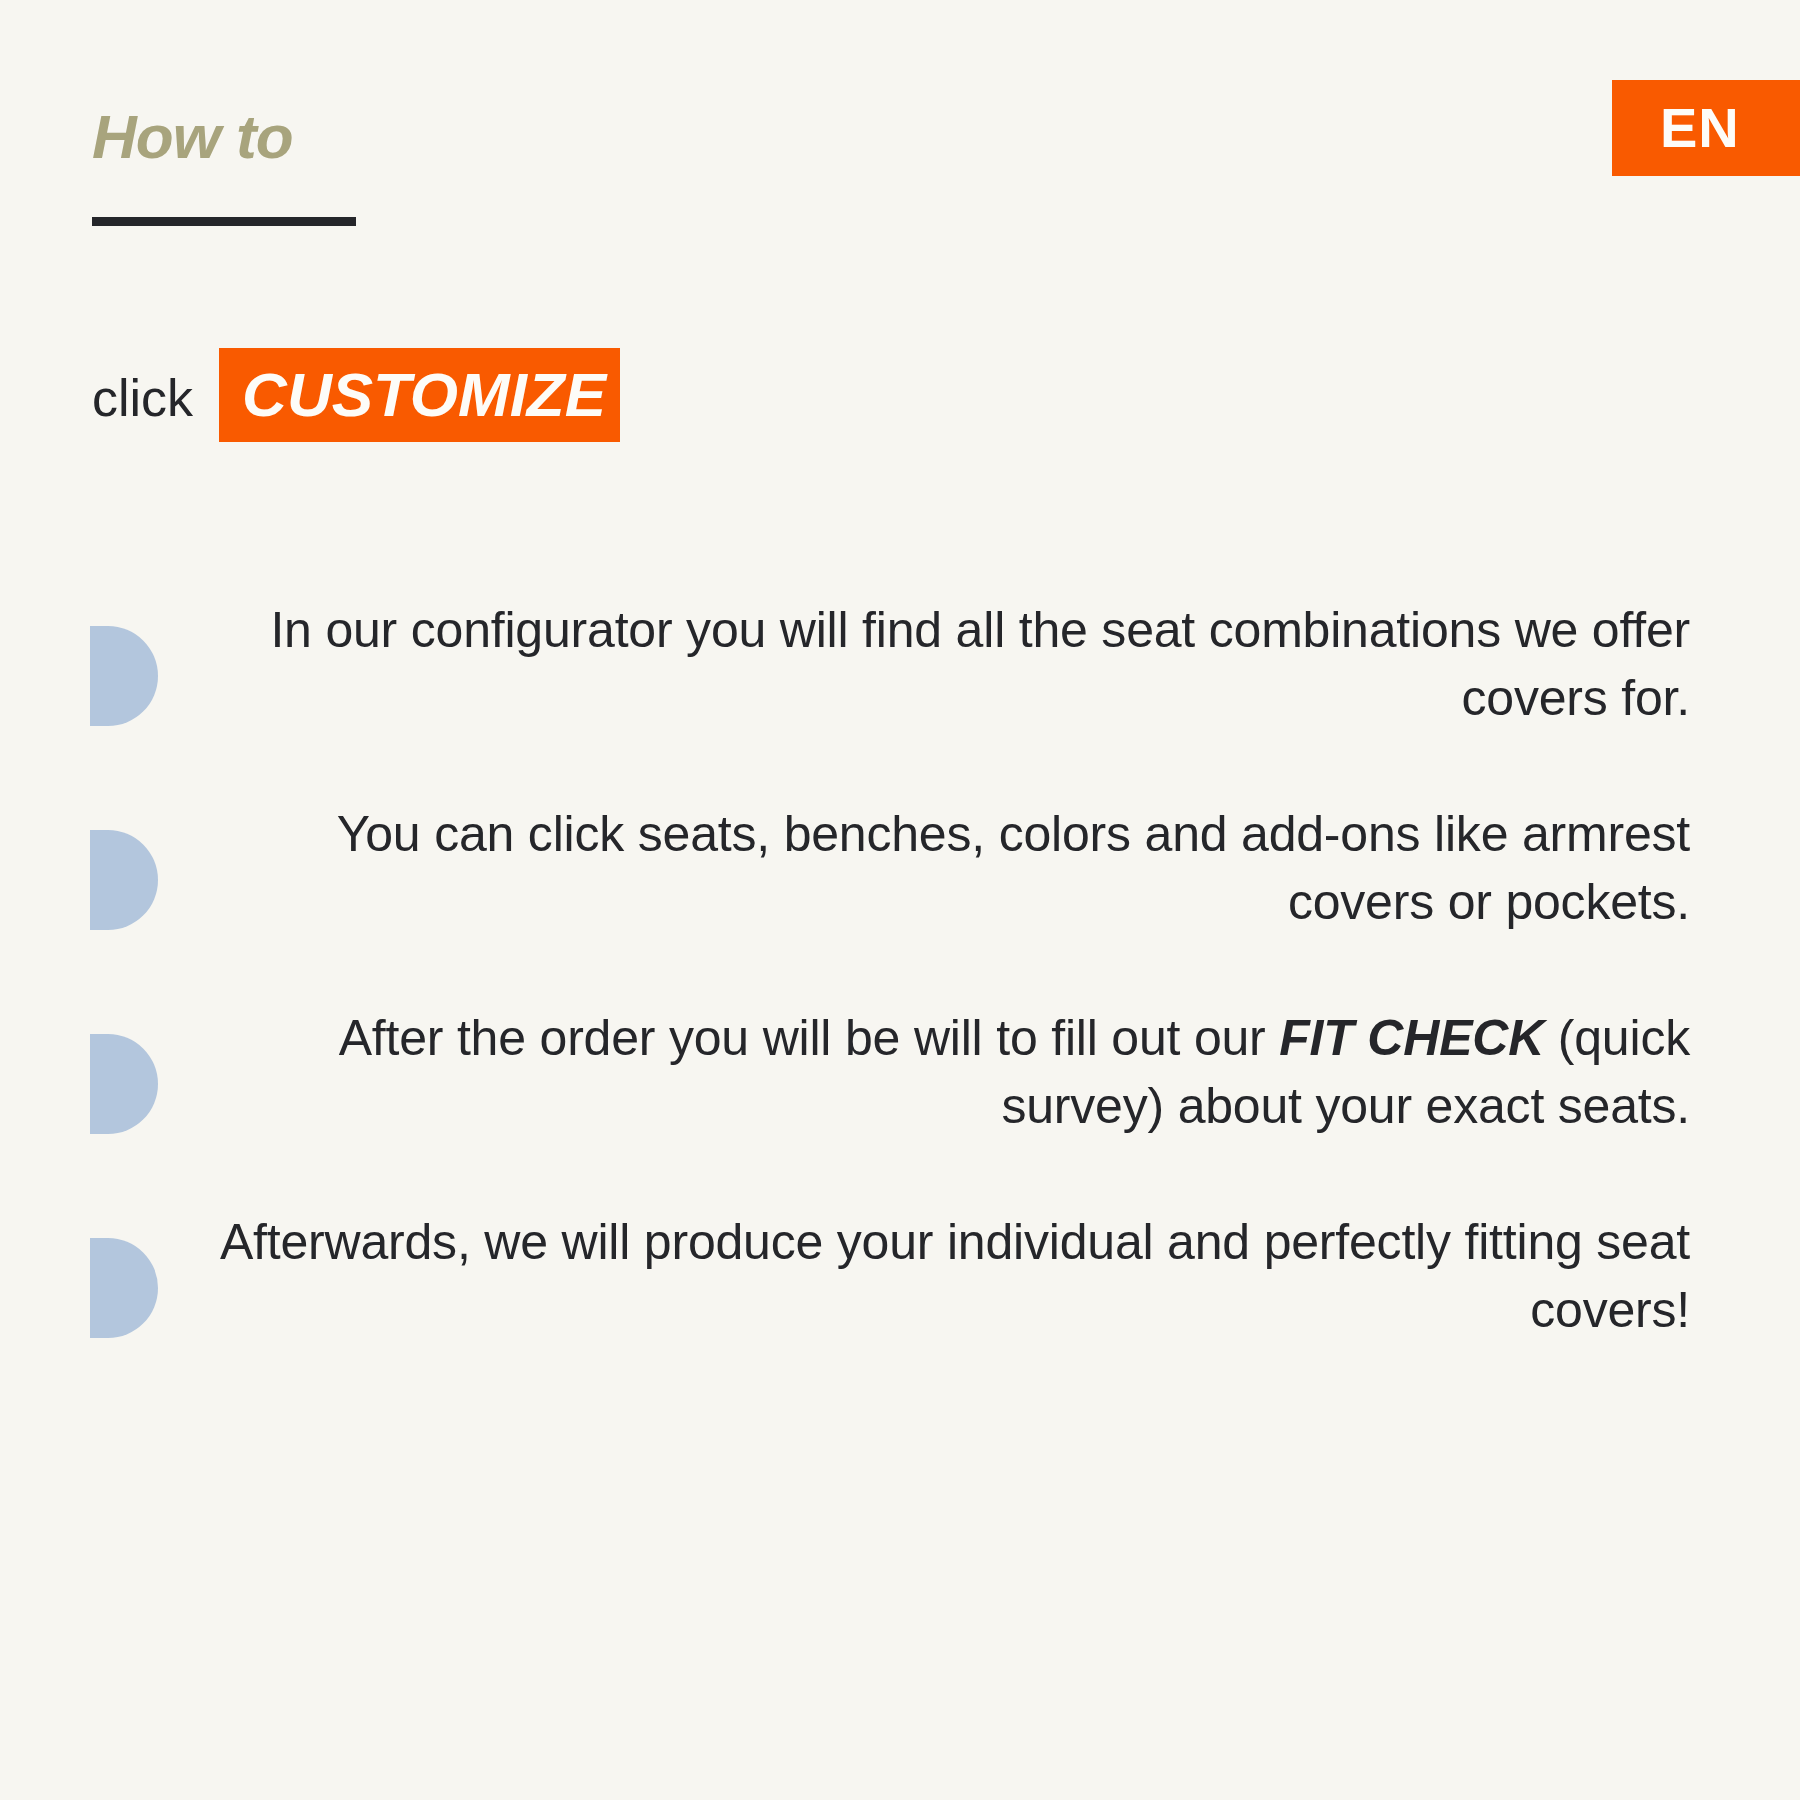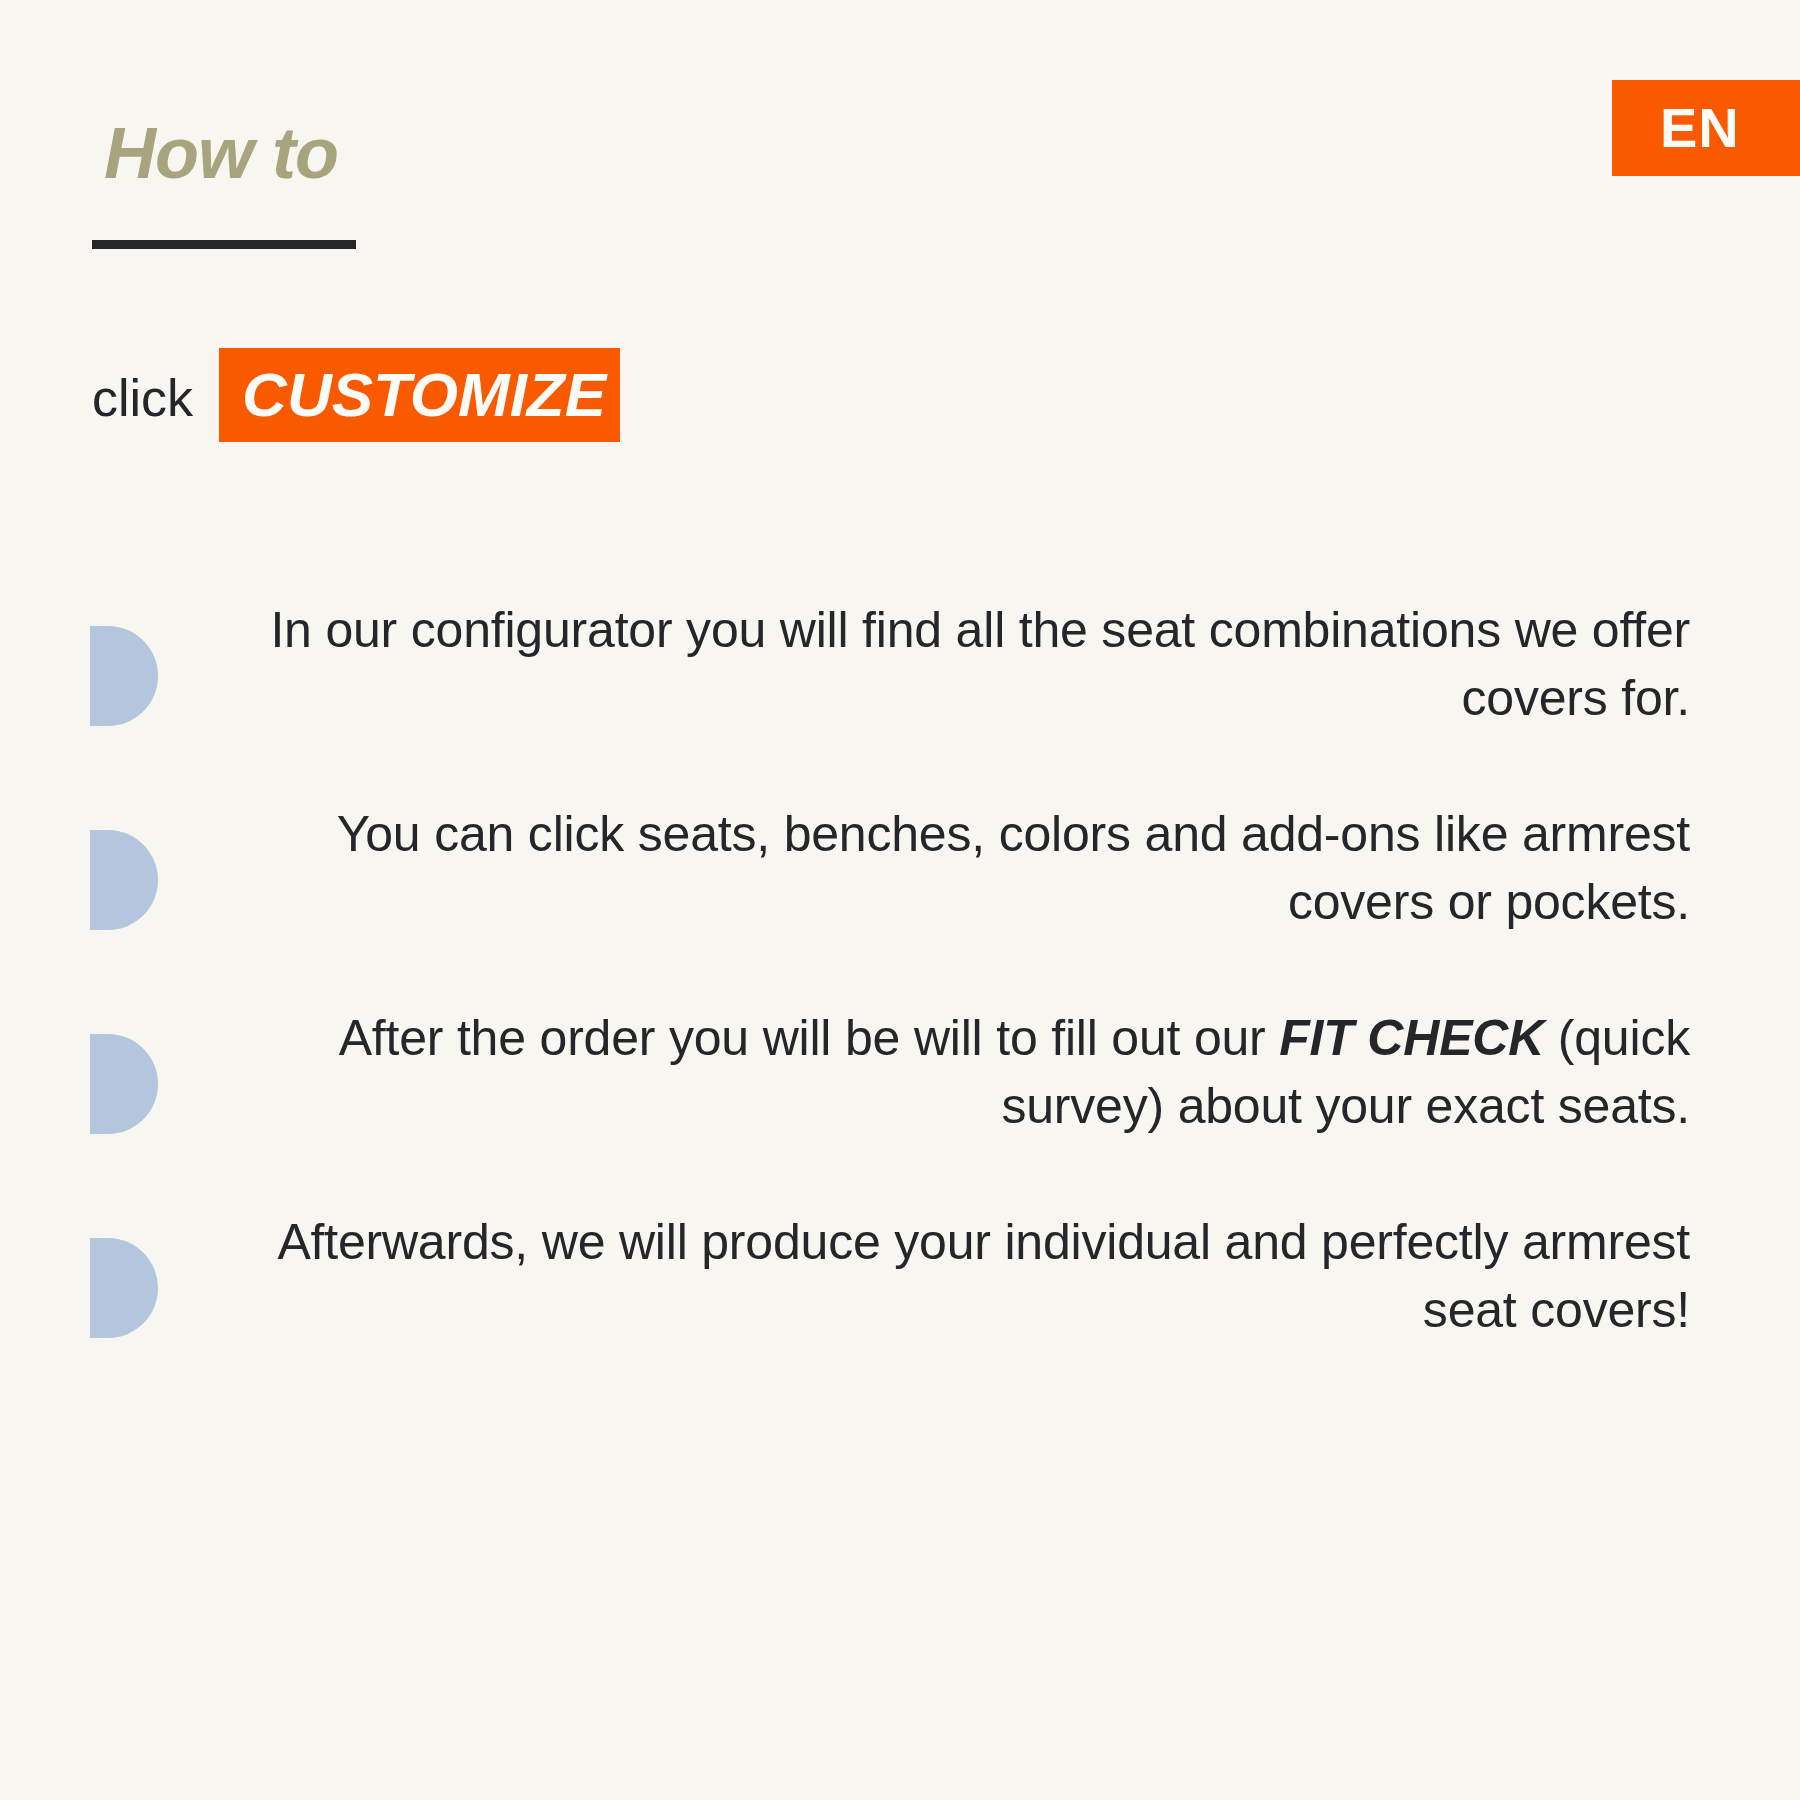--- a/index.html
+++ b/index.html
@@ -46,27 +46,27 @@
     font-family: "Liberation Sans", "DejaVu Sans", sans-serif;
   }
 
   
   .heading-block {
     position: absolute;
     top: 104px;
     left: 92px;
   }
   .heading-title {
-    font-size: 72px;
+    font-size: 62px;
     font-weight: 700;
     font-style: italic;
     color: #a8a47d;
     letter-spacing: -1px;
     line-height: 1.05;
-    margin: 12px;
+    margin: 0;
     font-family: "Liberation Sans", "DejaVu Sans", sans-serif;
   }
   .heading-rule {
     margin-top: 48px;
     width: 264px;
     height: 9px;
     background: #25262a;
   }
 
   
@@ -171,18 +171,18 @@
       <span class="step-text">You can click seats, benches, colors and add-ons like armrest covers or pockets.</span>
     </div>
 
     <div class="step">
       <span class="step-marker"></span>
       <span class="step-text"><span>After the order you will be will to fill out our </span><span class="emph">FIT CHECK</span><span> (quick survey) about your exact seats.</span></span>
     </div>
 
     <div class="step">
       <span class="step-marker"></span>
-      <span class="step-text">Afterwards, we will produce your individual and perfectly armrest seat covers!</span>
+      <span class="step-text">Afterwards, we will produce your individual and perfectly fitting seat covers!</span>
     </div>
 
   </div>
 
 </div>
 
 </body></html>

